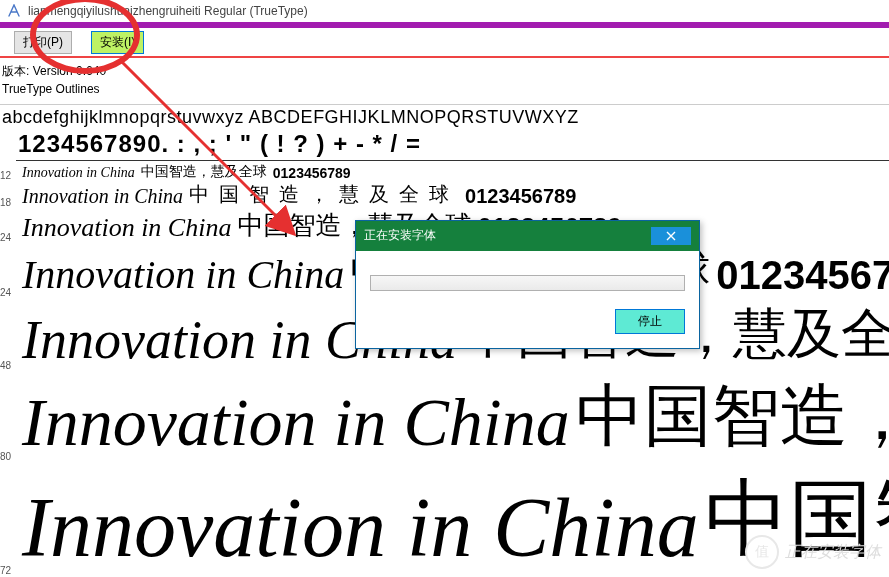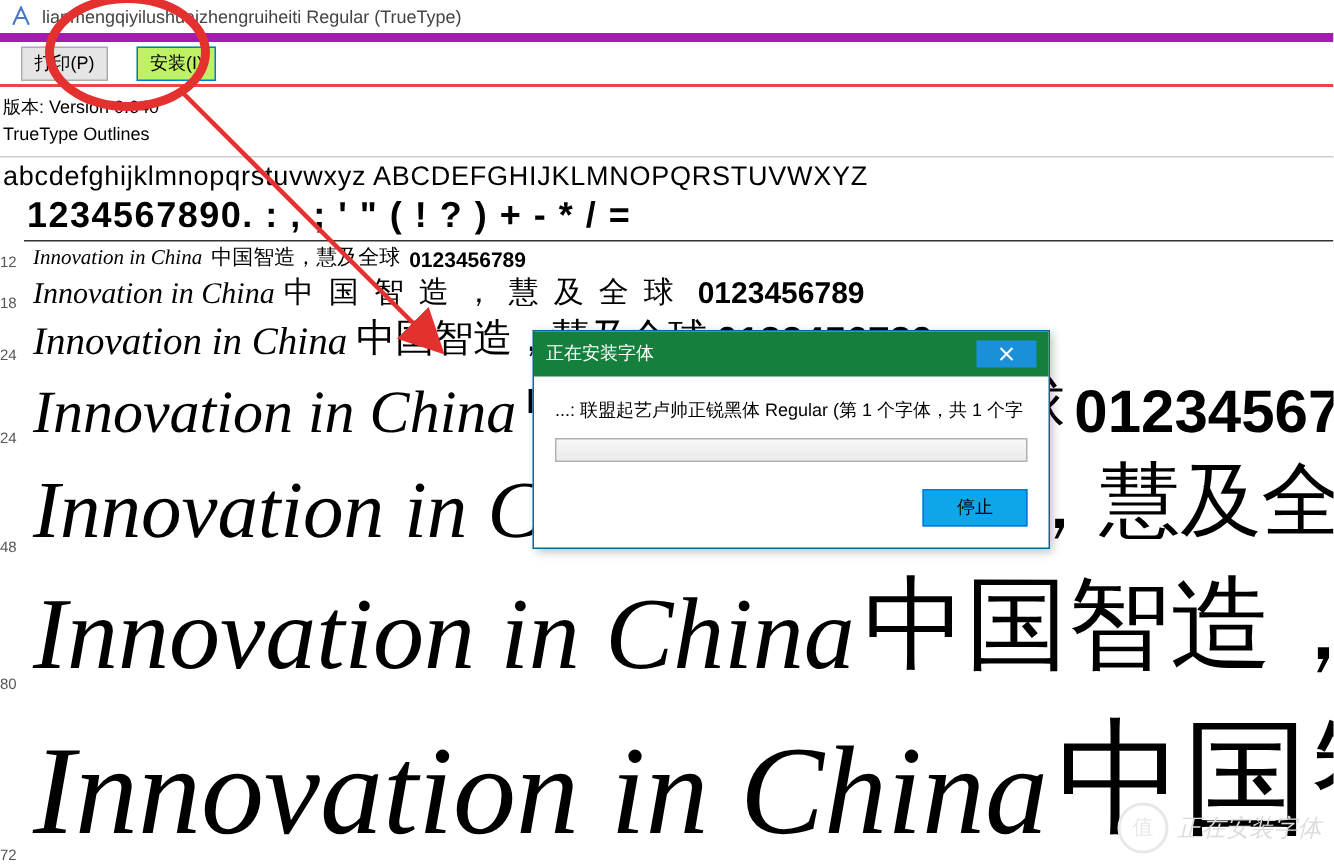--- a/index.html
+++ b/index.html
@@ -121,21 +121,21 @@
     margin-top: 10px;
   }
   .dlg-footer {
     display: flex; justify-content: flex-end;
     padding: 10px 14px 14px;
   }
   .dlg-btn {
     padding: 3px 22px;
     font-size: 12px;
     border: 1px solid #0078d7;
-    background: #0ea5e9;
+    background: #5eead4;
     cursor: pointer;
     font-family: inherit;
   }
 
   
   .anno-circle {
     position: absolute;
     left: 30px; top: -4px;
     width: 110px; height: 78px;
     border: 6px solid #e53030;
@@ -239,21 +239,20 @@
 <div class="dialog">
   <div class="dlg-title">
     <span>正在安装字体</span>
     <span class="dlg-close">
       <svg width="10" height="10" viewBox="0 0 10 10">
           <path d="M1 1 L9 9 M9 1 L1 9" stroke="#fff" stroke-width="1.4"></path>
         </svg>
     </span>
   </div>
   <div class="dlg-body">
-    <div>...: 联盟起艺卢帅正锐黑体 Regular (第 1 个字体，共 1 个字</div>
     <div class="progress"></div>
   </div>
   <div class="dlg-footer">
     <button class="dlg-btn">停止</button>
   </div>
 </div>
 
 <div class="anno-circle"></div>
 <svg class="anno-arrow" viewBox="0 0 250 200">
   <defs>

